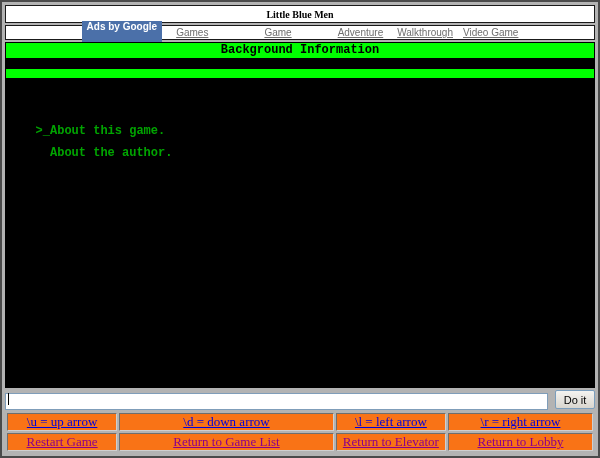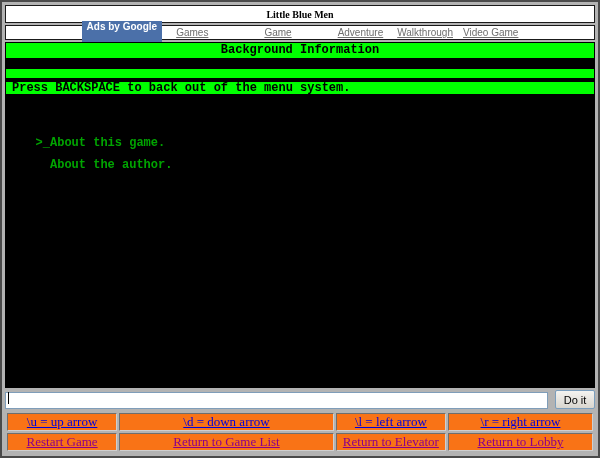--- a/index.html
+++ b/index.html
@@ -48,21 +48,21 @@
   .g-instr.last { margin-bottom:0; }
   .console {
     font-family:"Liberation Mono","DejaVu Sans Mono",monospace;
     font-weight:bold; font-size:12px; line-height:22px;
     color:#00a400; background:#000;
     padding:38px 0 0 8px;
     white-space:pre;
   }
   .cmd-row {
     height:19px; margin-bottom:2px;
-    display:flex; align-items:flex-start;
+    display:flex; align-items:center;
   }
   .input-wrap { flex:1; position:relative; height:17px; margin-right:7px; }
   .cmd-input {
     width:100%; height:17px;
     border:1px solid #7f9db9; background:#fff;
     font-size:12px; padding:0 2px;
     outline:none;
   }
   .caret { position:absolute; left:3px; top:2px; width:1px; height:12px; background:#000; }
   .do-btn {
@@ -102,21 +102,20 @@
     <span class="ad-link g1">Games</span>
     <span class="ad-link g2">Game</span>
     <span class="ad-link g3">Adventure</span>
     <span class="ad-link g4">Walkthrough</span>
     <span class="ad-link g5">Video Game</span>
   </div>
 
   <div class="game-box">
     <div class="gbar g-header">Background Information</div>
     <div class="gbar g-empty"></div>
-    <div class="gbar g-instr last">Press BACKSPACE to back out of the menu system.</div>
     <pre class="console">   &gt;_About this game.
      About the author.</pre>
   </div>
 
   <div class="cmd-row">
     <span class="input-wrap">
       <input class="cmd-input" type="text" value="" style="">
       <span class="caret"></span>
     </span>
     <button class="do-btn">Do it</button>

